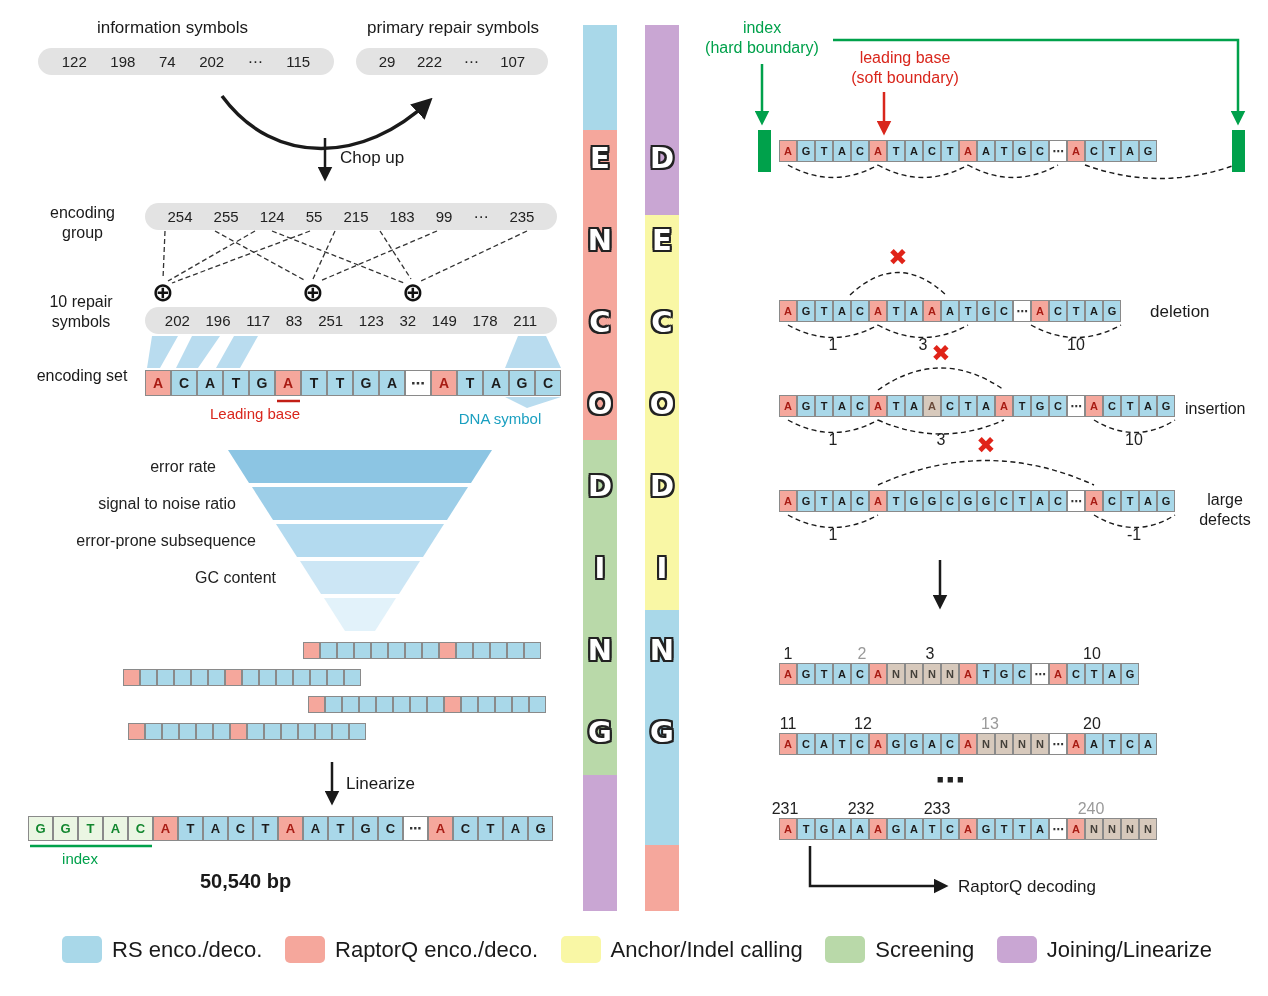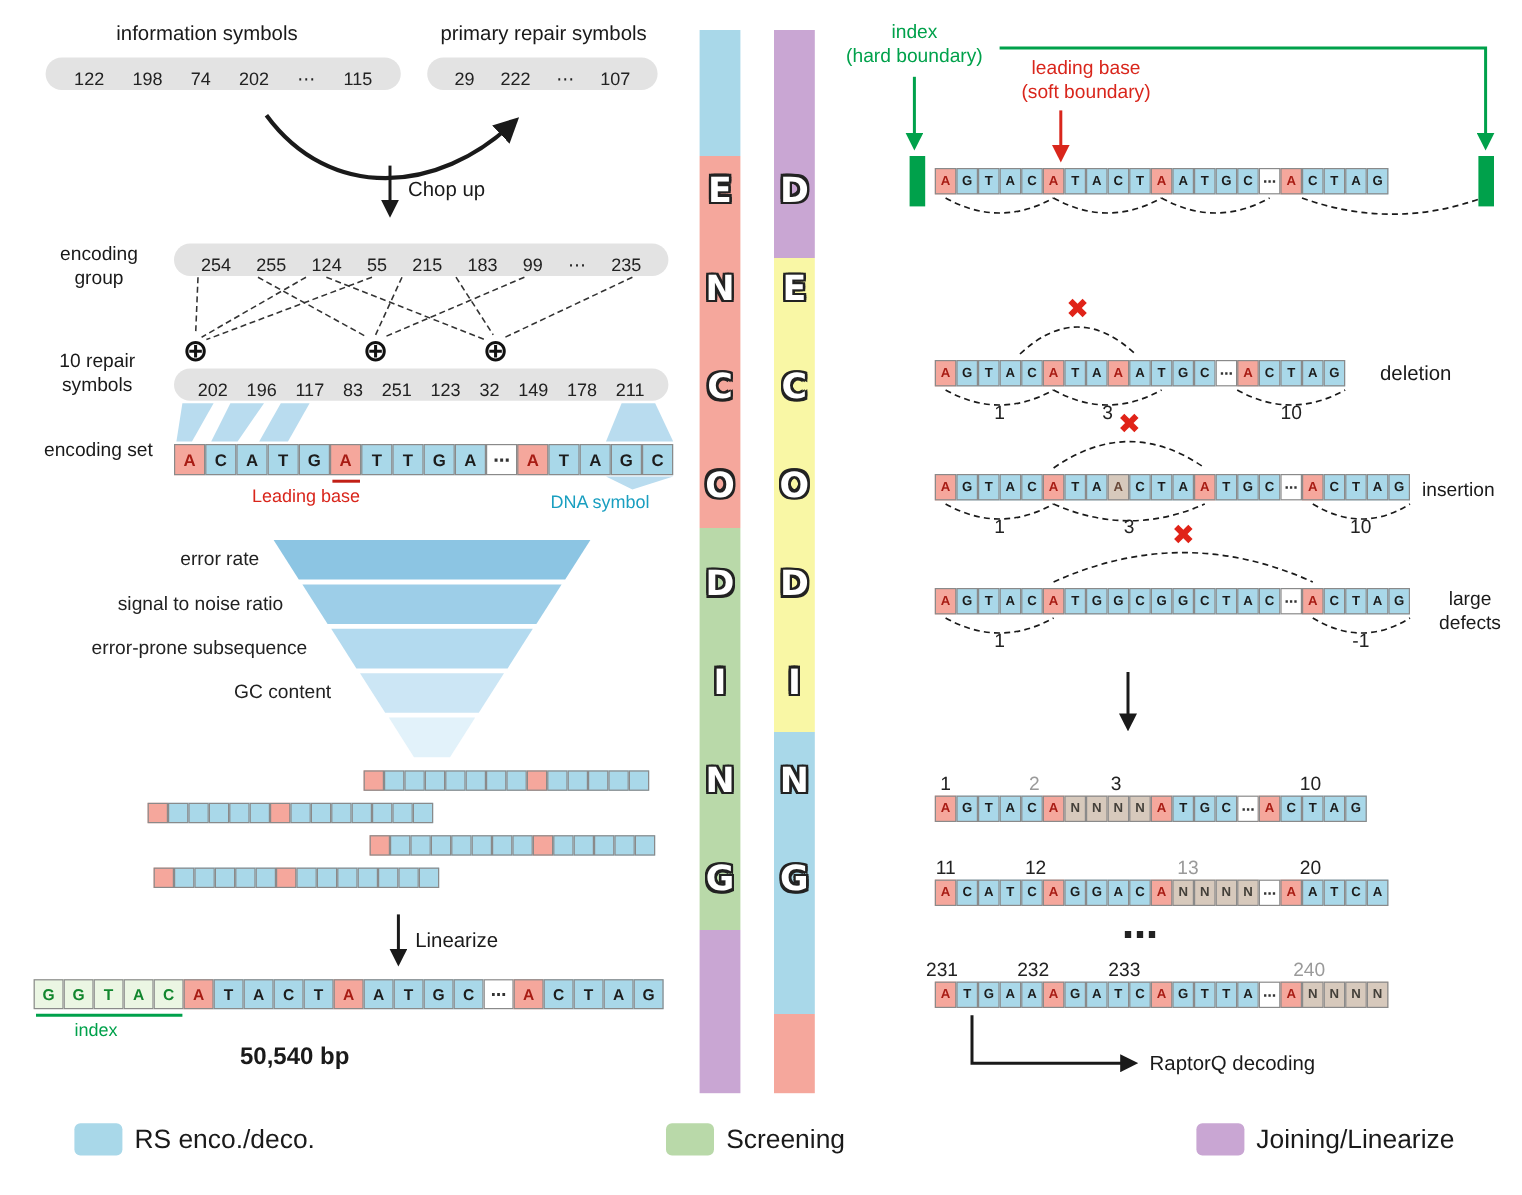--- a/index.html
+++ b/index.html
@@ -7,21 +7,21 @@
   body{font-family:"Liberation Sans","DejaVu Sans",sans-serif;color:#1a1a1a}
   .canvas{position:relative;width:1268px;height:996px;background:#fff;overflow:hidden}
   .overlay{position:absolute;left:0;top:0;pointer-events:none}
   .lbl{position:absolute;font-size:17px;text-align:center;line-height:1.22;color:#1a1a1a}
   .lbl.small{font-size:16px}
   .lbl.left-align{text-align:left}
   .lbl.f{font-size:16px;text-align:right;color:#222}
   .green{color:var(--igreen)}
   .red{color:#d9261c}
   .teal{color:#1a9fc0}
-  .pill{position:absolute;height:27px;background:#e3e3e3;border-radius:14px;display:flex;align-items:flex-end;justify-content:space-around;font-size:15px;color:#222;padding:0 12px}
+  .pill{position:absolute;height:27px;background:#e3e3e3;border-radius:14px;display:flex;align-items:center;justify-content:space-around;font-size:15px;color:#222;padding:0 12px}
   .pill span{white-space:nowrap}
   .seq{position:absolute;display:flex}
   .cell{display:flex;align-items:center;justify-content:center;border:1px solid #8a8a8a;font-weight:bold;background:var(--blue);color:#1c1c1c}
   .seq-l .cell{width:26px;height:26px;font-size:14px}
   .seq-m .cell{width:25px;height:25px;font-size:13px}
   .seq-r .cell{width:18px;height:22px;font-size:11px}
   .cell.l{background:var(--salmon);color:#a81c14}
   .cell.n{background:var(--tan);color:#44403a}
   .cell.t{background:var(--tan);color:#6a4a3a}
   .cell.i{background:#ebf6e3;color:#12862e}
@@ -521,20 +521,28 @@
     </div>
 
   <div class="lbl left-align" style="left:958px;top:877px;width:220px">RaptorQ decoding</div>
 
   <div class="legend">
       <div class="item">
         <div class="sw" style="background: rgb(169, 216, 233);"></div>
         <span class="lt">RS enco./deco.</span>
       </div>
       <div class="item">
+        <div class="sw" style="background: rgb(245, 167, 156);"></div>
+        <span class="lt">RaptorQ enco./deco.</span>
+      </div>
+      <div class="item">
+        <div class="sw" style="background: rgb(249, 247, 165);"></div>
+        <span class="lt">Anchor/Indel calling</span>
+      </div>
+      <div class="item">
         <div class="sw" style="background: rgb(185, 217, 169);"></div>
         <span class="lt">Screening</span>
       </div>
       <div class="item">
         <div class="sw" style="background: rgb(201, 166, 211);"></div>
         <span class="lt">Joining/Linearize</span>
       </div>
     </div>
 
 </div>

